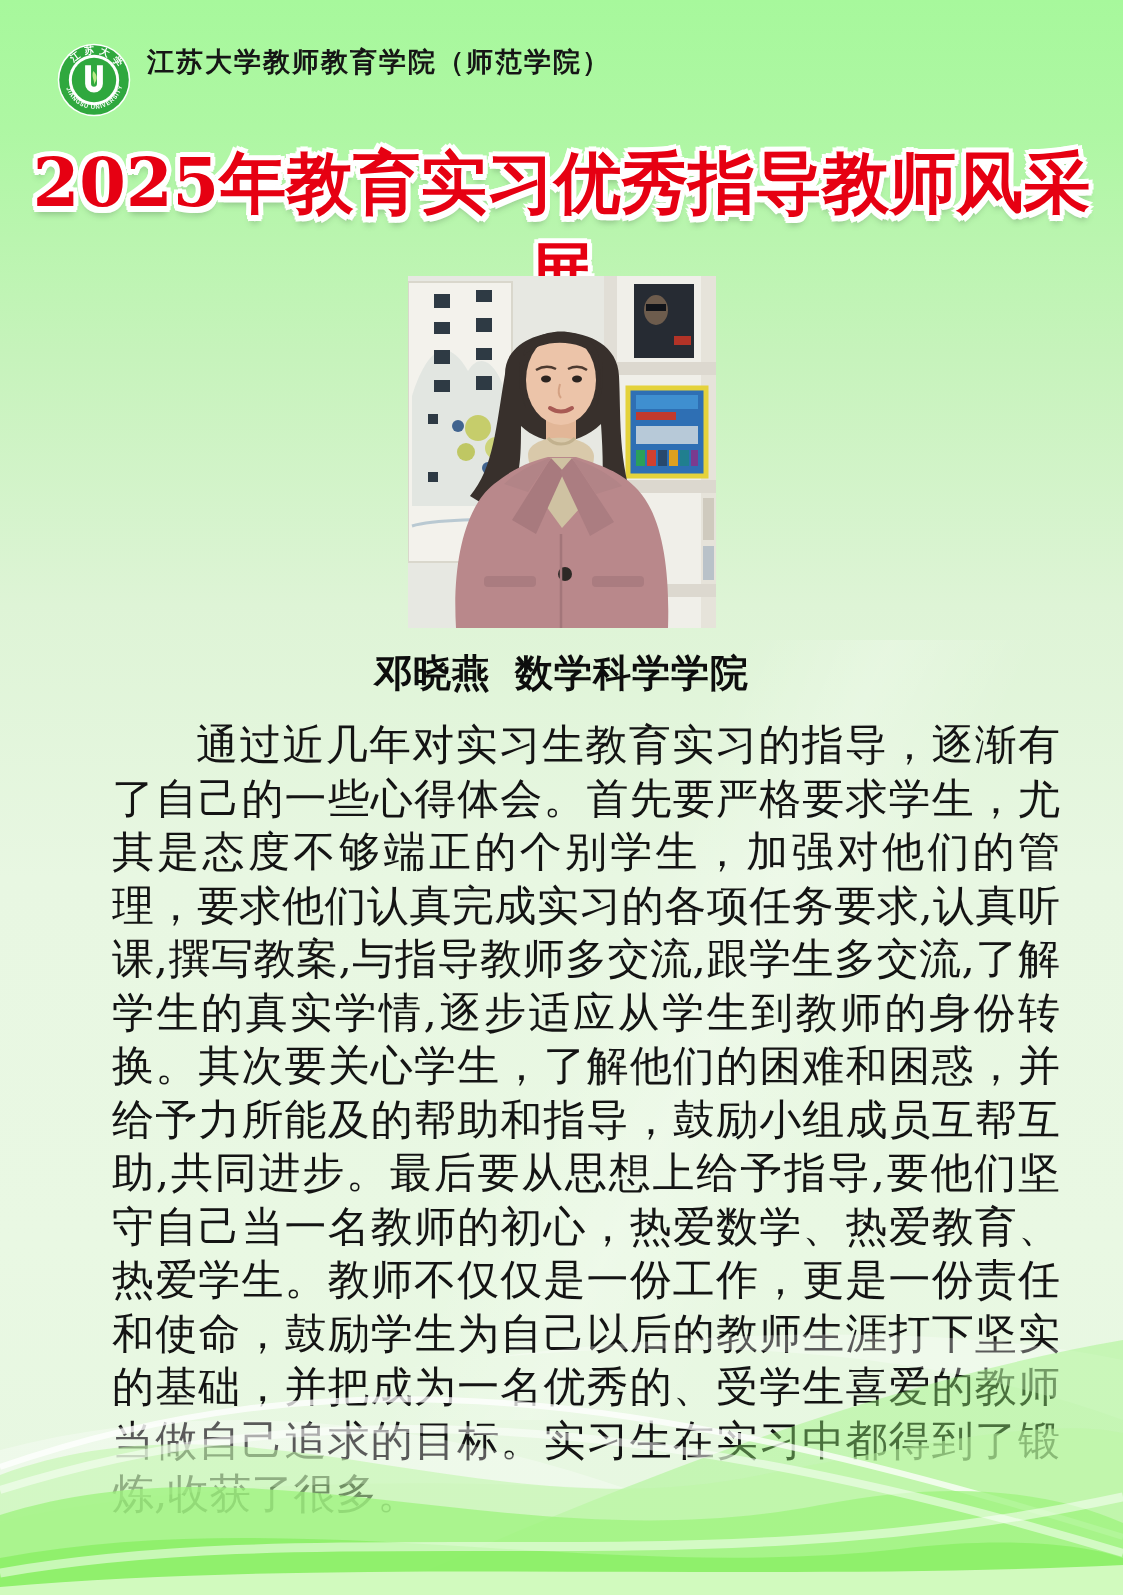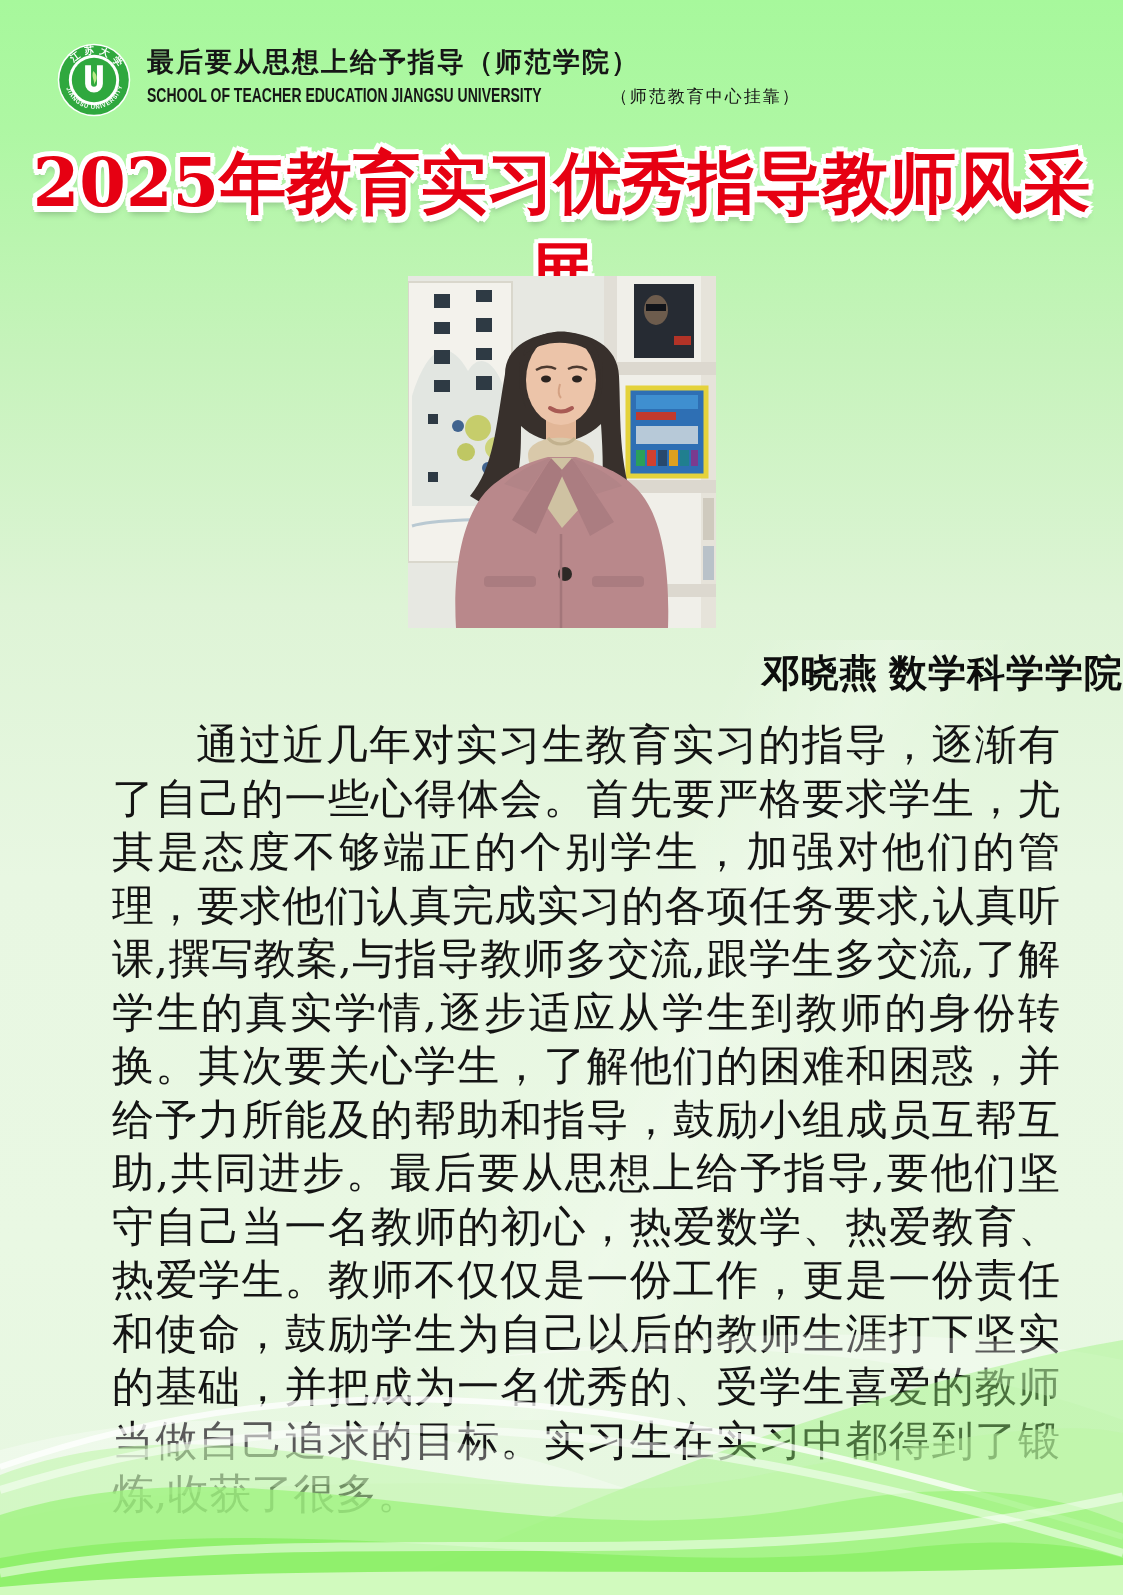--- a/index.html
+++ b/index.html
@@ -40,22 +40,22 @@
     font-weight:900;font-size:67px;letter-spacing:0px;color:#e60012;
     text-shadow:
       -4px -4px 0 #fff, 4px -4px 0 #fff, -4px 4px 0 #fff, 4px 4px 0 #fff,
       -5px 0 0 #fff, 5px 0 0 #fff, 0 -5px 0 #fff, 0 5px 0 #fff,
       -3px 6px 0 #fff, 3px 6px 0 #fff, 0 8px 6px rgba(60,90,60,.35);
   }
   
   .photo{position:absolute;left:408px;top:276px;width:308px;height:352px;}
   
   .caption{
-    position:absolute;left:0;top:648px;width:1123px;text-align:right;
-    font-family:Liberation Serif, serif;font-weight:bold;font-size:38px;color:#0d0d0d;
+    position:absolute;left:0;top:648px;width:1123px;text-align:center;
+    font-family:Liberation Mono, monospace;font-weight:bold;font-size:38px;color:#0d0d0d;
     letter-spacing:1px;
   }
   
   .article{
     position:absolute;left:88px;top:718px;width:948px;
     font-family:"DejaVu Serif","Liberation Serif",serif;
     font-size:42px;line-height:53.5px;color:#141414;
     text-align:justify;text-justify:inter-ideograph;margin-left:24px;
   }
   .article p{margin:0;text-indent:2em;}
@@ -82,25 +82,21 @@
         <path id="arcBot" d="M11,50 a39,39 0 0 0 78,0"></path>
       </defs>
       <text font-size="13" fill="#ffffff" font-weight="bold" letter-spacing="6">
         <textPath href="#arcTop" startOffset="22%">江苏大学</textPath>
       </text>
       <text font-size="8" fill="#ffffff" font-weight="bold" letter-spacing="1">
         <textPath href="#arcBot" startOffset="9%">JIANGSU UNIVERSITY</textPath>
       </text>
     </svg>
     <div class="header-text">
-      <div class="org-cn">最后要从思想上给予指导（师范学院）</div>
-      <div class="org-en-row">
-        <span class="org-en">SCHOOL OF TEACHER EDUCATION JIANGSU UNIVERSITY</span>
-        <span class="org-note">（师范教育中心挂靠）</span>
-      </div>
+      <div class="org-cn">江苏大学教师教育学院（师范学院）</div>
     </div>
   </div>
 
   <div class="main-title">2025年教育实习优秀指导教师风采展</div>
 
   <svg class="photo" viewBox="0 0 308 352">
     <rect x="0" y="0" width="308" height="352" fill="#e7e8e2"></rect>
 
     <g>
       <rect x="0" y="6" width="104" height="280" fill="#f3f2ec" stroke="#d9d7cc" stroke-width="2"></rect>

